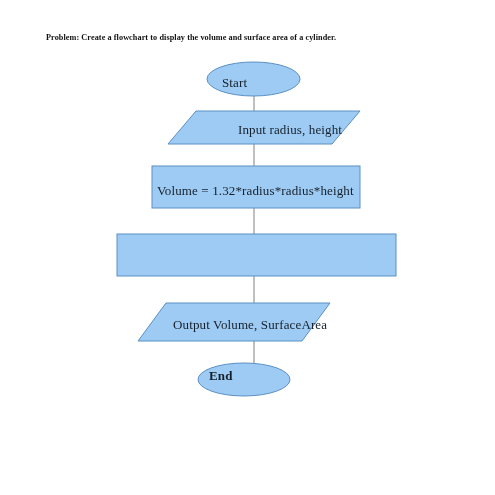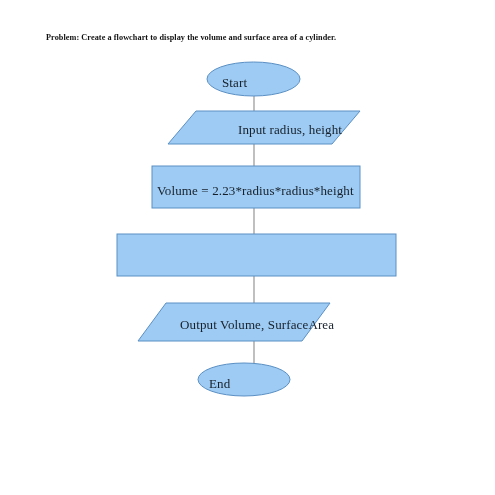--- a/index.html
+++ b/index.html
@@ -88,20 +88,20 @@
 
     <polygon class="shape-fill" points="138,341 166,303 330,303 302,341"></polygon>
 
     <ellipse class="shape-fill" cx="244" cy="379.5" rx="46" ry="16.5"></ellipse>
   </svg>
 
   <div class="node-label" style="left:222px; top:75px;">Start</div>
 
   <div class="node-label" style="left:198px; top:122px;margin-left:40px;">Input radius, height</div>
 
-  <div class="node-label" style="left:157px; top:183px;">Volume = 2.23*radius*radius*height</div>
+  <div class="node-label" style="left:157px; top:183px;">Volume = 1.32*radius*radius*height</div>
 
 
-  <div class="node-label" style="left:180px; top:317px;">Output Volume, SurfaceArea</div>
+  <div class="node-label" style="left:173px; top:317px;">Output Volume, SurfaceArea</div>
 
-  <div class="node-label" style="left:209px; top:376px;">End</div>
+  <div class="node-label" style="left:209px; top:368px;font-weight:bold;">End</div>
 
 </div>
 
 </body></html>

